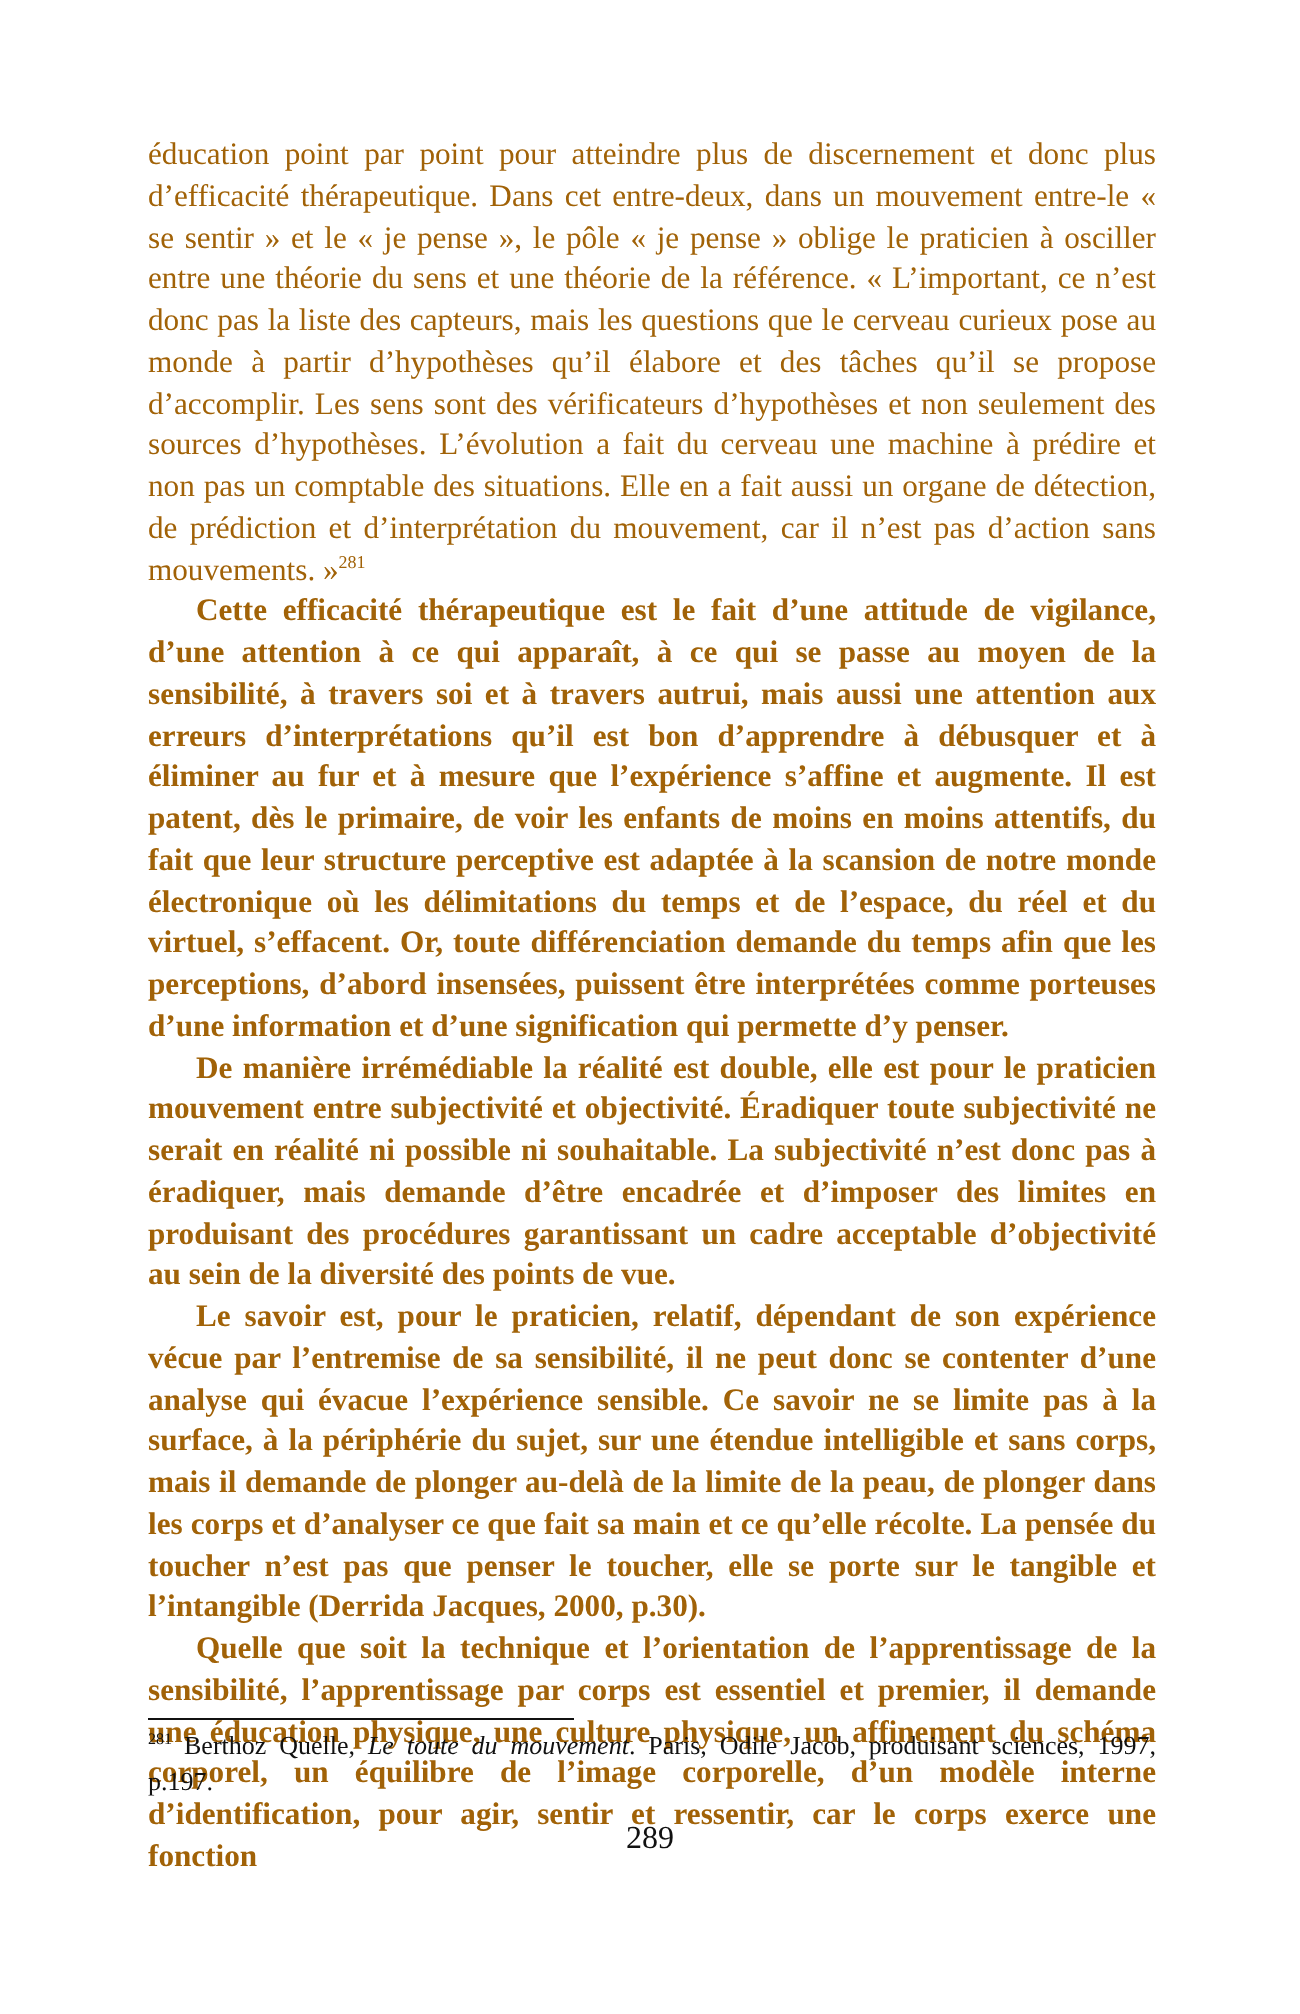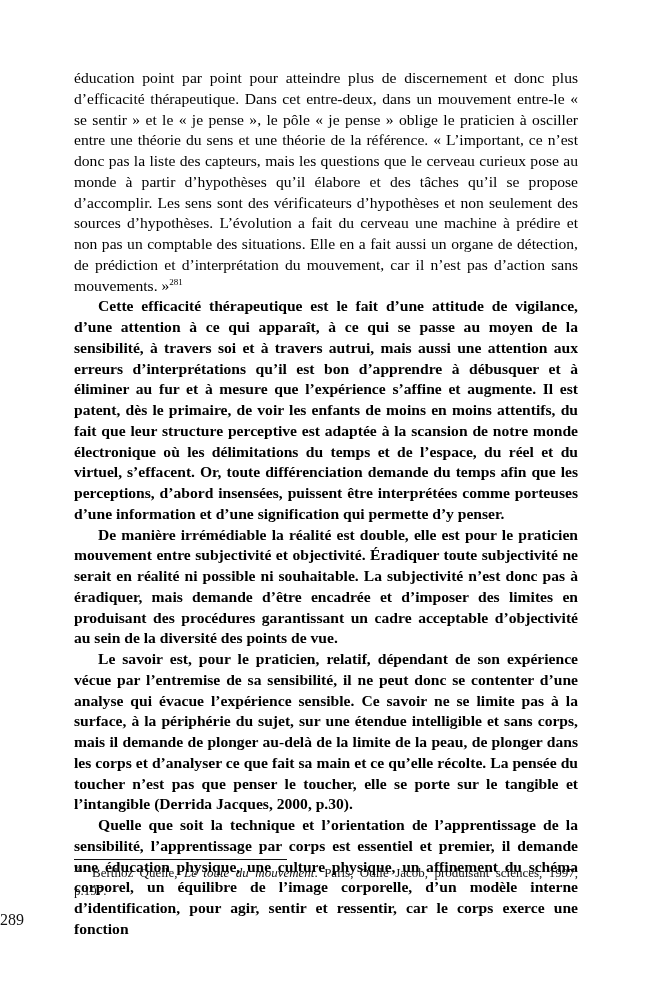--- a/index.html
+++ b/index.html
@@ -1,38 +1,38 @@
 <!DOCTYPE html>
 <html><head>
 <meta charset="utf-8">
 <style>
   html, body { margin: 0; padding: 0; background: #ffffff; }
   body { width: 650px; height: 1007px; position: relative; overflow: hidden; }
   .page {
     position: absolute; left: 74px; top: 68px; width: 504px;
     font-family: "Liberation Serif", "DejaVu Serif", serif;
-    font-size: 15.6px; line-height: 20.75px; color: #000000;
+    font-size: 15.6px; line-height: 20.75px; color: #a16207;
     text-align: justify;
   }
   .page p { margin: 0; text-align: justify; }
   .page p.indent { text-indent: 24px; font-weight: bold; }
   sup.fnref { font-size: 9px; line-height: 0; vertical-align: 6px; }
   .fn-rule {
     position: absolute; left: 74px; top: 859px; width: 213px; height: 0;
     border-top: 1px solid #111;
   }
   .footnote {
     position: absolute; left: 74px; top: 864px; width: 504px;
     font-family: "Liberation Serif", "DejaVu Serif", serif;
     font-size: 13px; line-height: 18px; color: #111; text-align: justify;
   }
   .footnote sup { font-size: 8px; vertical-align: 5px; line-height: 0; margin-right: 6px; }
   .footnote i { font-style: italic; }
   .page-number {
-    position: absolute; left: 0; width: 650px; top: 911px; 
+    position: absolute; left: 0; width: 650px; top: 911px; text-align: center;
     font-family: "Liberation Serif", "DejaVu Serif", serif; font-size: 16px; color: #111;
   }
 </style>
 </head>
 <body>
 
 <div class="page">
   <p><span>éducation point par point pour atteindre plus de discernement et donc plus d’efficacité thérapeutique. Dans cet entre-deux, dans un mouvement entre-le « se sentir » et le « je pense », le pôle « je pense » oblige le praticien à osciller entre une théorie du sens et une théorie de la référence. « L’important, ce n’est donc pas la liste des capteurs, mais les questions que le cerveau curieux pose au monde à partir d’hypothèses qu’il élabore et des tâches qu’il se propose d’accomplir. Les sens sont des vérificateurs d’hypothèses et non seulement des sources d’hypothèses. L’évolution a fait du cerveau une machine à prédire et non pas un comptable des situations. Elle en a fait aussi un organe de détection, de prédiction et d’interprétation du mouvement, car il n’est pas d’action sans mouvements. »</span><sup class="fnref">281</sup></p>
   <p class="indent">Cette efficacité thérapeutique est le fait d’une attitude de vigilance, d’une attention à ce qui apparaît, à ce qui se passe au moyen de la sensibilité, à travers soi et à travers autrui, mais aussi une attention aux erreurs d’interprétations qu’il est bon d’apprendre à débusquer et à éliminer au fur et à mesure que l’expérience s’affine et augmente. Il est patent, dès le primaire, de voir les enfants de moins en moins attentifs, du fait que leur structure perceptive est adaptée à la scansion de notre monde électronique où les délimitations du temps et de l’espace, du réel et du virtuel, s’effacent. Or, toute différenciation demande du temps afin que les perceptions, d’abord insensées, puissent être interprétées comme porteuses d’une information et d’une signification qui permette d’y penser.</p>
   <p class="indent">De manière irrémédiable la réalité est double, elle est pour le praticien mouvement entre subjectivité et objectivité. Éradiquer toute subjectivité ne serait en réalité ni possible ni souhaitable. La subjectivité n’est donc pas à éradiquer, mais demande d’être encadrée et d’imposer des limites en produisant des procédures garantissant un cadre acceptable d’objectivité au sein de la diversité des points de vue.</p>

